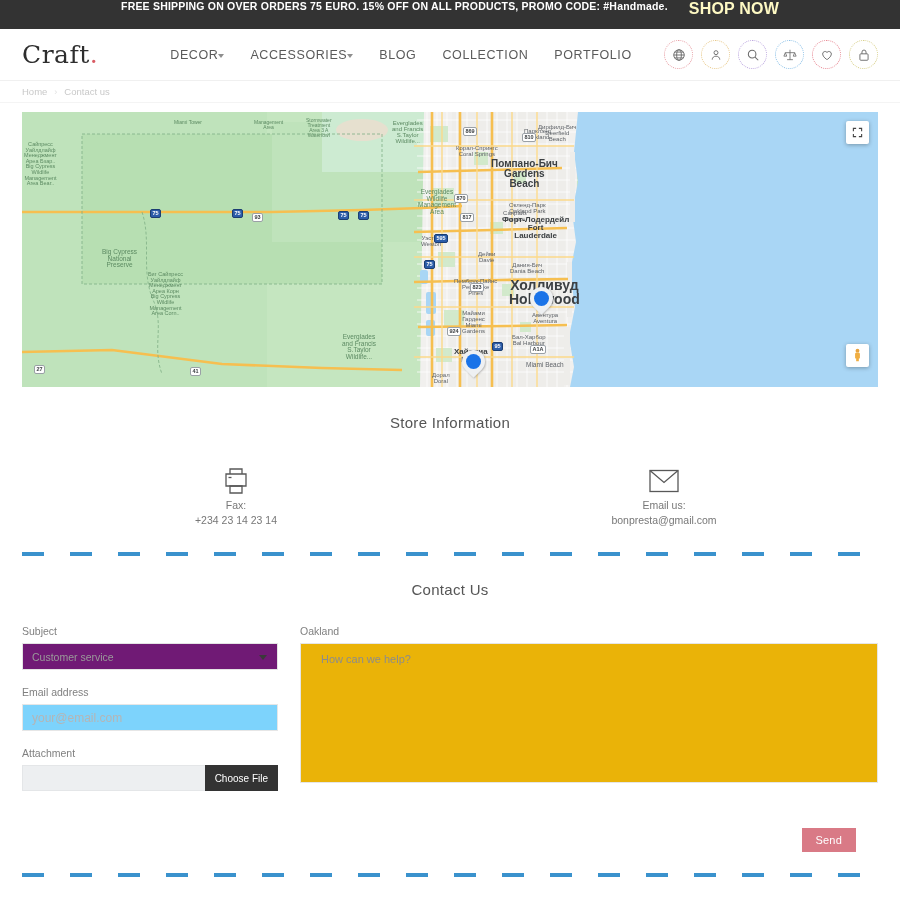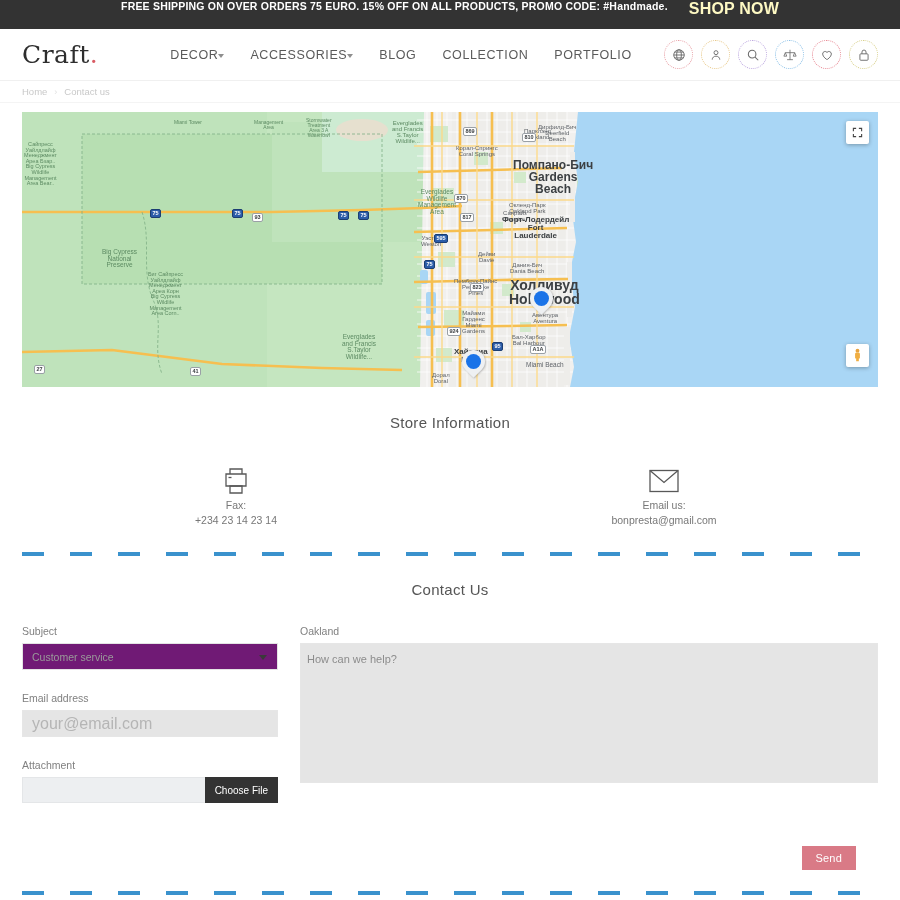--- a/index.html
+++ b/index.html
@@ -235,21 +235,21 @@
     margin-top: 27px;
   }
   .form-left  { width: 256px; }
   .form-right { flex: 1; }
   .field-label {
     font-size: 10.5px;
     color: #808080;
     margin-bottom: 6px;
     display: block;
   }
-  .field-block { margin-bottom: 22px; }
+  .field-block { margin-bottom: 16px; }
 
   .select-box {
     position: relative;
     height: 27px;
     background: #701a75;
     border: 1px solid #e4e4e4;
     display: flex;
     align-items: center;
     padding: 0 9px;
     font-size: 10.5px;
@@ -263,23 +263,23 @@
     width: 0; height: 0;
     border-left: 4px solid transparent;
     border-right: 4px solid transparent;
     border-top: 5px solid #3a3a3a;
   }
 
   .text-input {
     width: 100%;
     height: 27px;
     border: 1px solid #e6e6e6;
-    background: #e5e5e5;
+    background: #7dd3fc;
     padding: 0 9px;
-    font-size: 16px;
+    font-size: 12px;
     color: #555;
     font-family: "Liberation Sans", sans-serif;
   }
   .text-input::placeholder { color: #b5b5b5; }
 
   .file-row {
     display: flex;
     height: 26px;
     width: 100%;
   }
@@ -300,22 +300,22 @@
     cursor: pointer;
     border: none;
     font-family: "Liberation Sans", sans-serif;
     white-space: nowrap;
   }
 
   .message-area {
     width: 100%;
     height: 140px;
     border: 1px solid #e6e6e6;
-    background: #e5e5e5;
-    padding: 9px 6px;
+    background: #eab308;
+    padding: 9px 20px;
     font-size: 11px;
     color: #555;
     resize: none;
     font-family: "Liberation Sans", sans-serif;
   }
   .message-area::placeholder { color: #8c8c8c; }
 
   .send-row {
     display: flex;
     justify-content: flex-end;
@@ -545,21 +545,21 @@
       </div>
       <div class="map-label lbl-town" style="left: 516px; top: 12px; font-size: 6px;">
         <div>Дирфилд-Бич</div>
         <div>Deerfield</div>
         <div>Beach</div>
       </div>
       <div class="map-label lbl-town" style="left: 434px; top: 33px; font-size: 6px;">
         <div>Корал-Спрингс</div>
         <div>Coral Springs</div>
       </div>
-      <div class="map-label lbl-city" style="left: 491px; top: 47px; font-size: 12px;">
+      <div class="map-label lbl-city" style="left: 469px; top: 47px; font-size: 10px;">
         <div>Помпано-Бич</div>
         <div>Gardens</div>
         <div>Beach</div>
       </div>
       <div class="map-label lbl-town" style="left: 481px; top: 98px; font-size: 6px;">
         <div>Санрайз</div>
         <div>Sunrise</div>
       </div>
       <div class="map-label lbl-town" style="left: 487px; top: 90px; font-size: 6px;">
         <div>Окленд-Парк</div>

